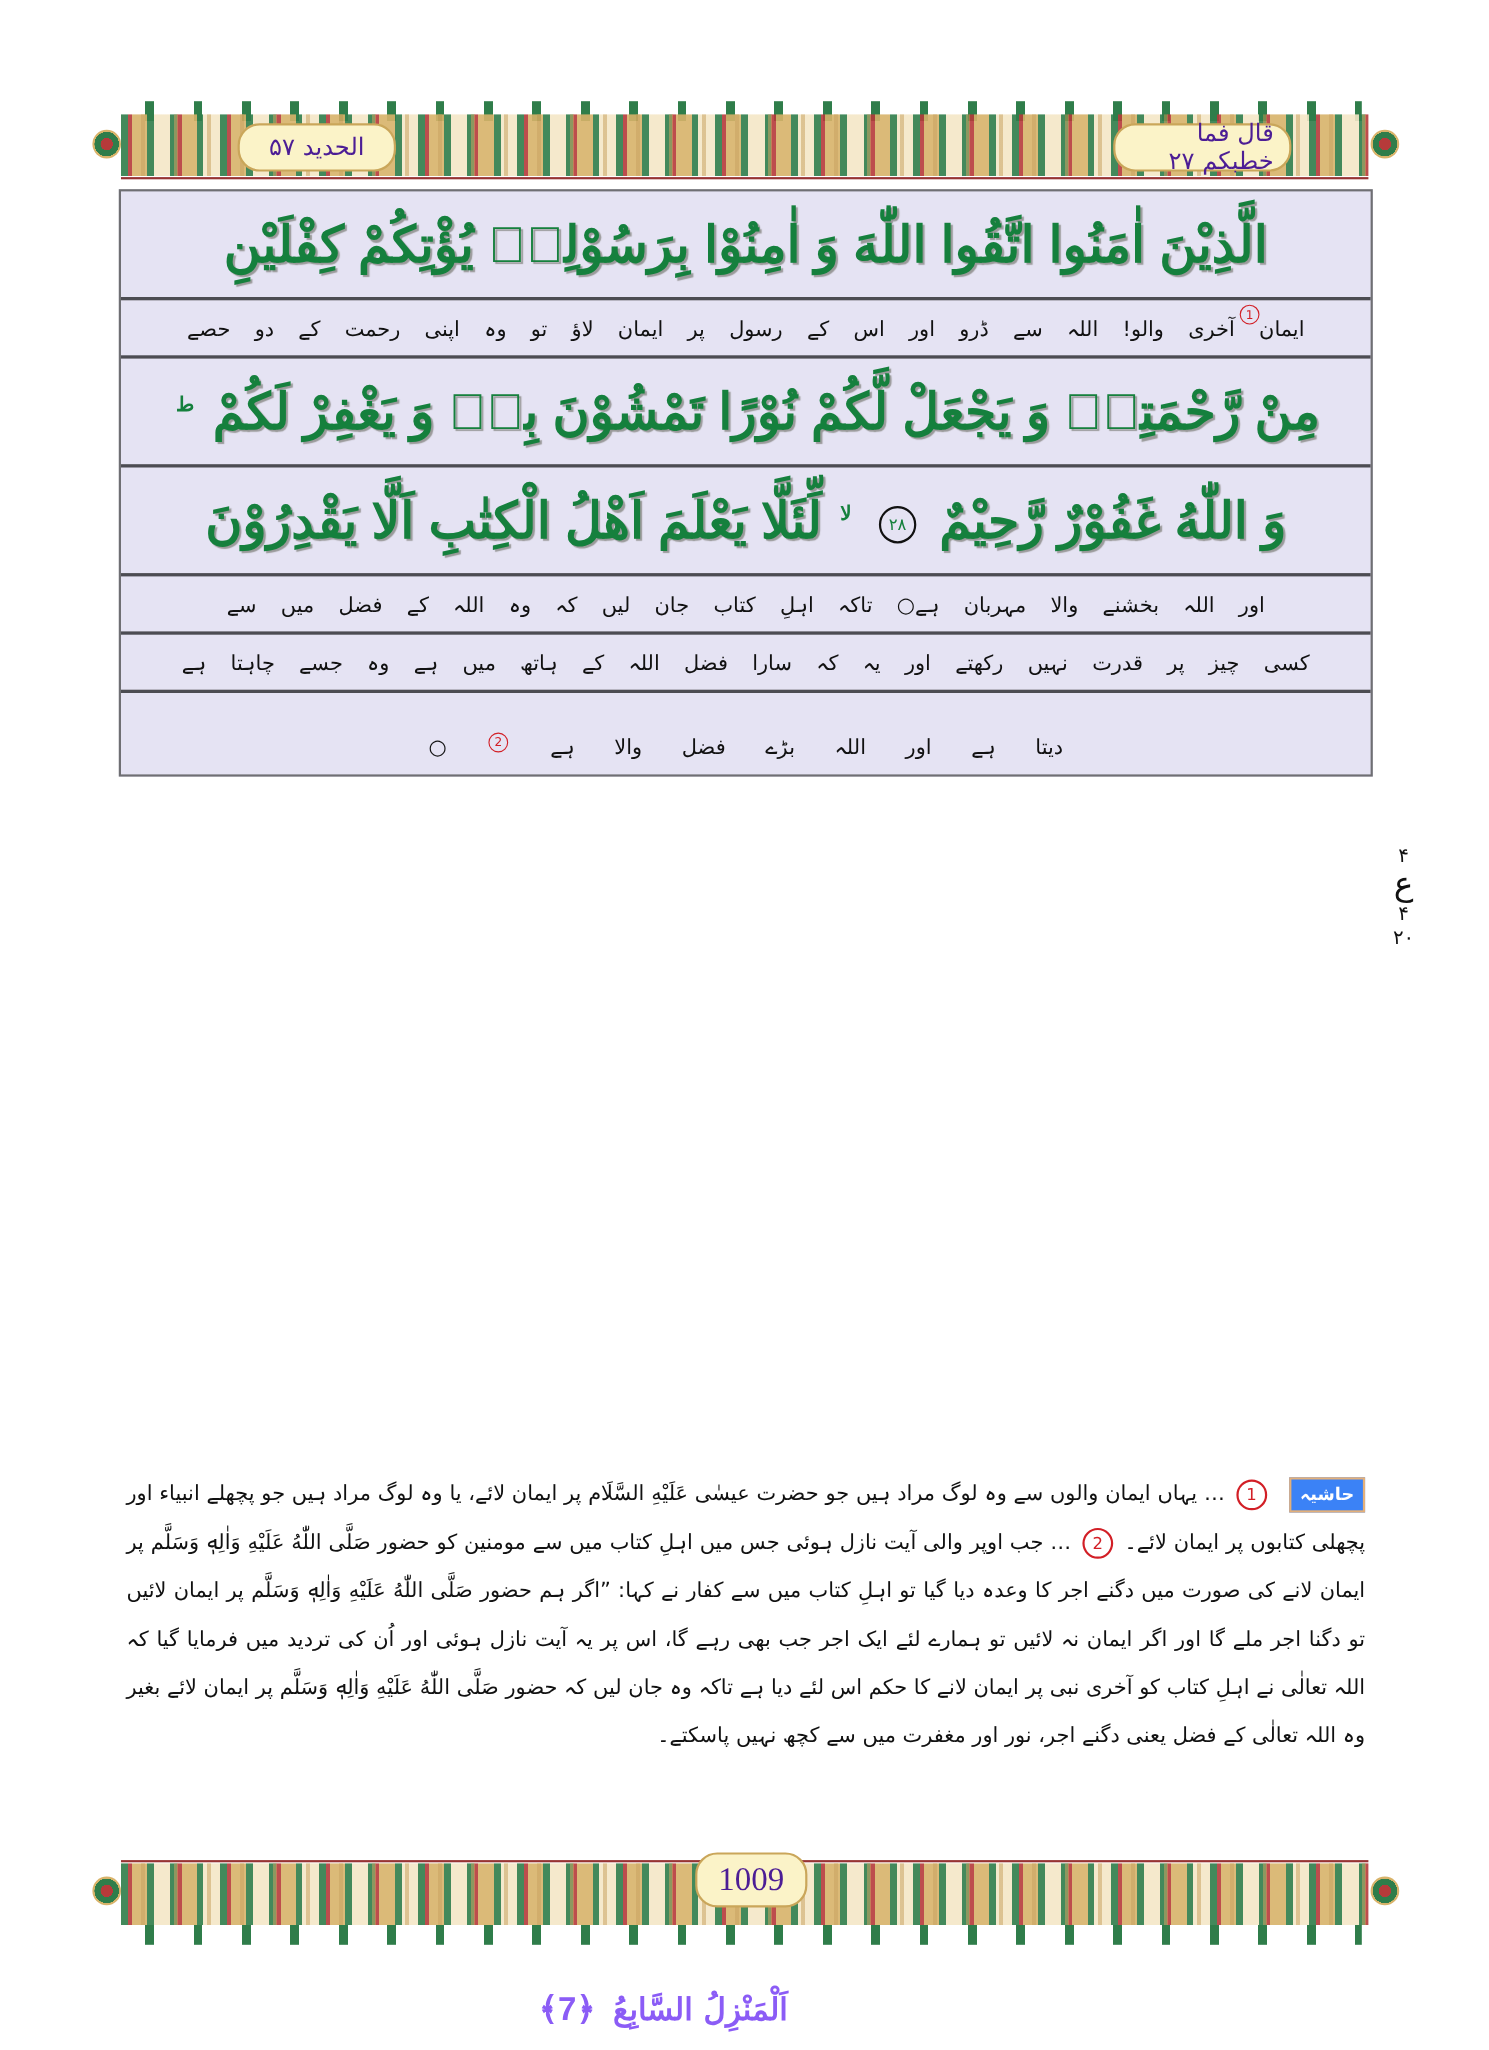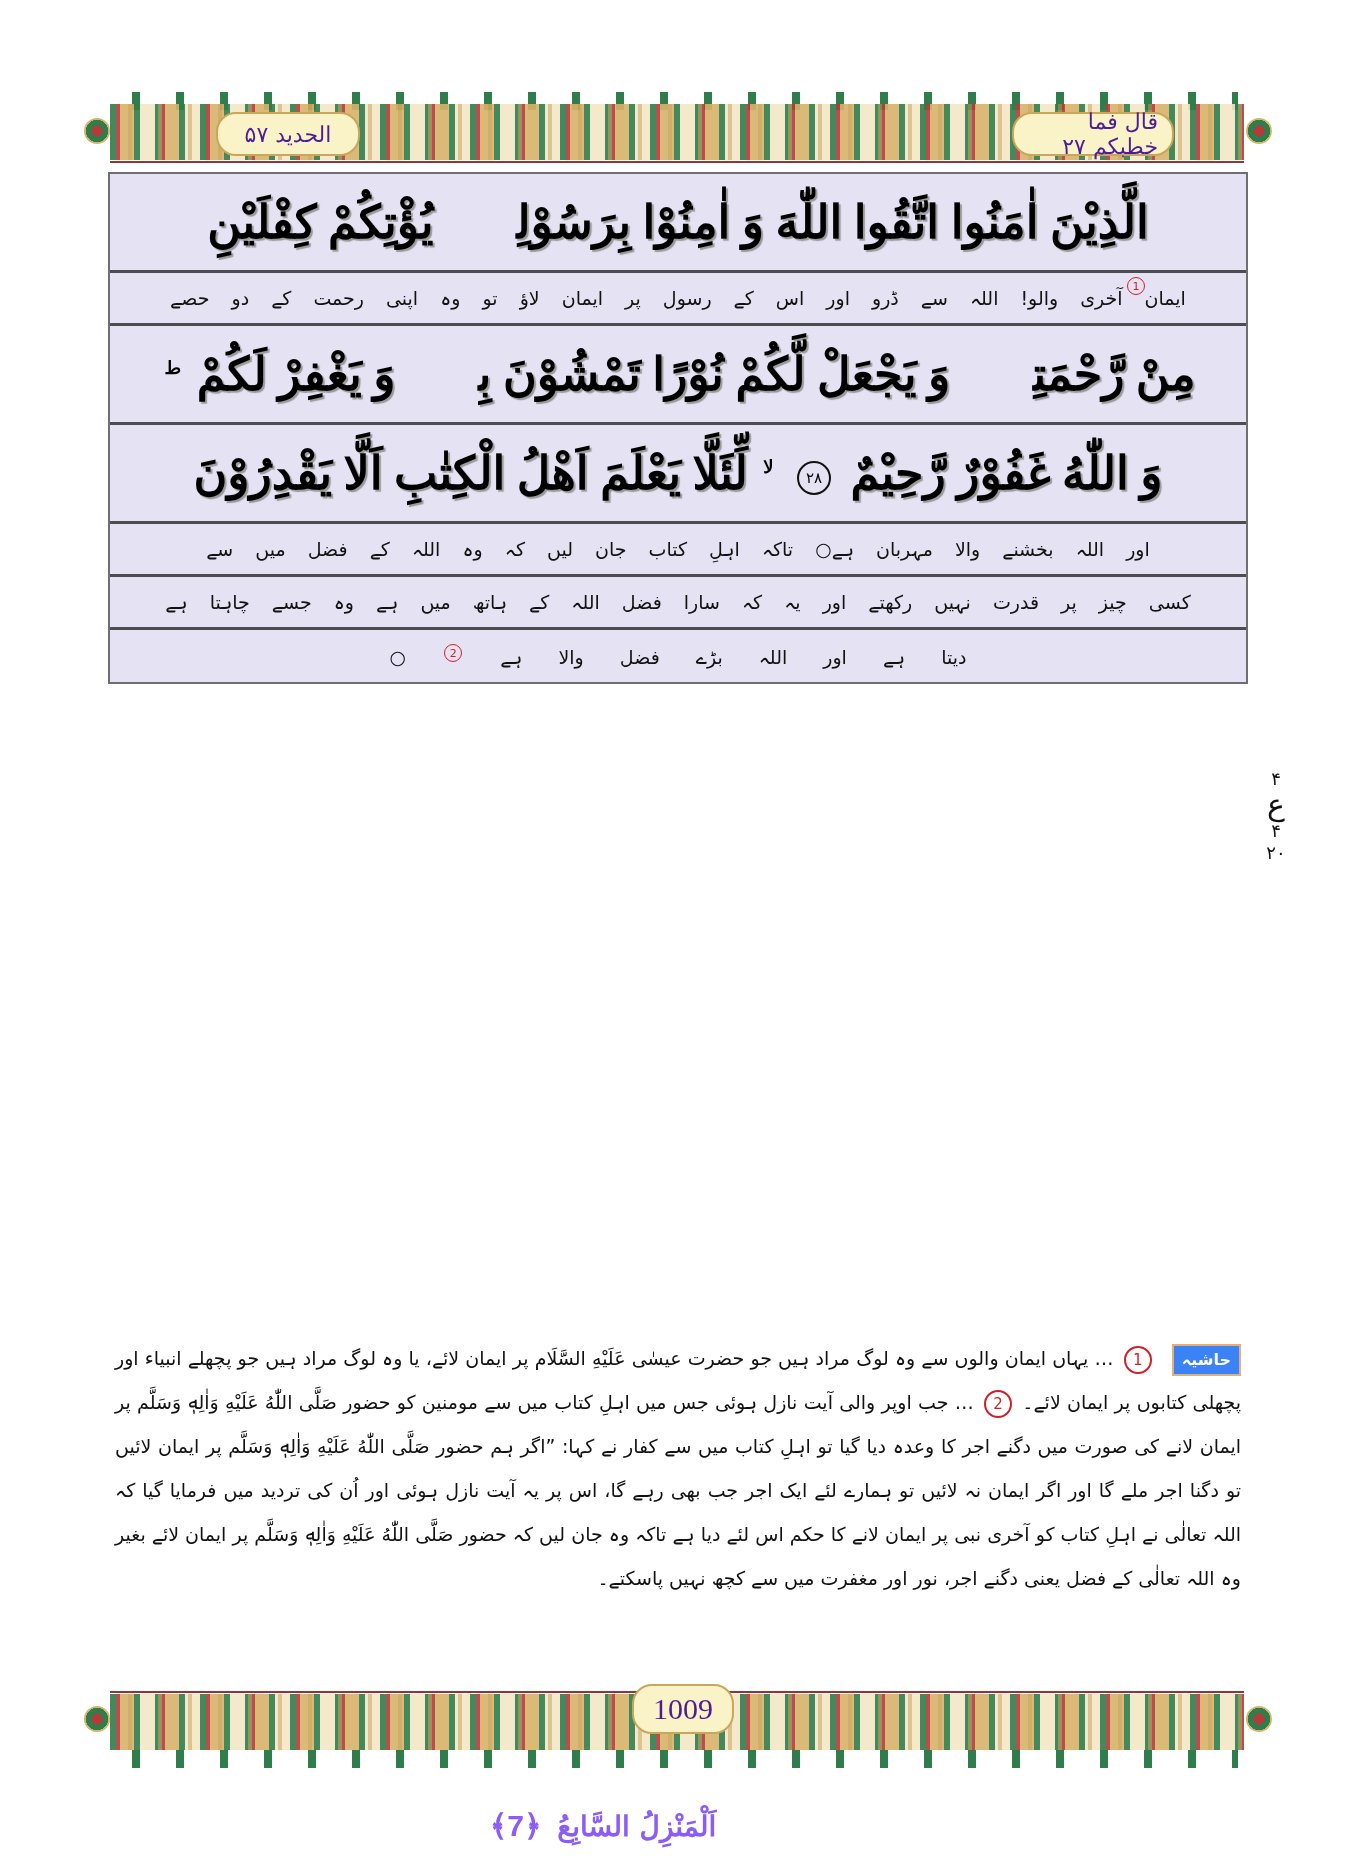--- a/index.html
+++ b/index.html
@@ -32,22 +32,22 @@
     position:absolute; height:40px; border-radius:20px; background:#fbf3c8;
     border:2px solid #caa65a; display:flex; align-items:center; justify-content:center;
     font-family:"DejaVu Serif", serif; font-size:22px; color:#4c1d95; direction:rtl; padding:0 14px;text-align:right;
   }
   
   .verse-table {
     position:absolute; left:108px; top:172px; width:1136px;
     border:2px solid #6f6f73; background:#e5e3f3;
   }
   .row { border-bottom:3px solid #4c4c52; display:flex; align-items:center; justify-content:center; direction:rtl; }
-  .row:last-child { border-bottom:none; }
-  .row.arabic { height:96px; font-family:Liberation Serif, serif; font-size:46px; font-weight:bold; color:#000000;
+  .row:last-child { border-bottom:none;margin-top:22px; }
+  .row.arabic { height:96px; font-family:Liberation Sans, sans-serif; font-size:46px; font-weight:bold; color:#15803d;
     text-shadow:2px 2px 1px #9a9a9a; }
   .row.urdu { height:50px; font-size:19px; font-family:"DejaVu Sans", sans-serif; color:#111; word-spacing:16px; }
   .row.arabic span.line, .row.urdu span.line { white-space:nowrap; }
   .ayah-num {
     display:inline-flex; width:30px; height:30px; border:2px solid #111; border-radius:50%;
     align-items:center; justify-content:center; font-size:15px; font-weight:normal; text-shadow:none;
     margin:0 8px; vertical-align:middle;
   }
   .note-num {
     display:inline-flex; width:16px; height:16px; border:1.5px solid #d21f26; color:#d21f26; border-radius:50%;

